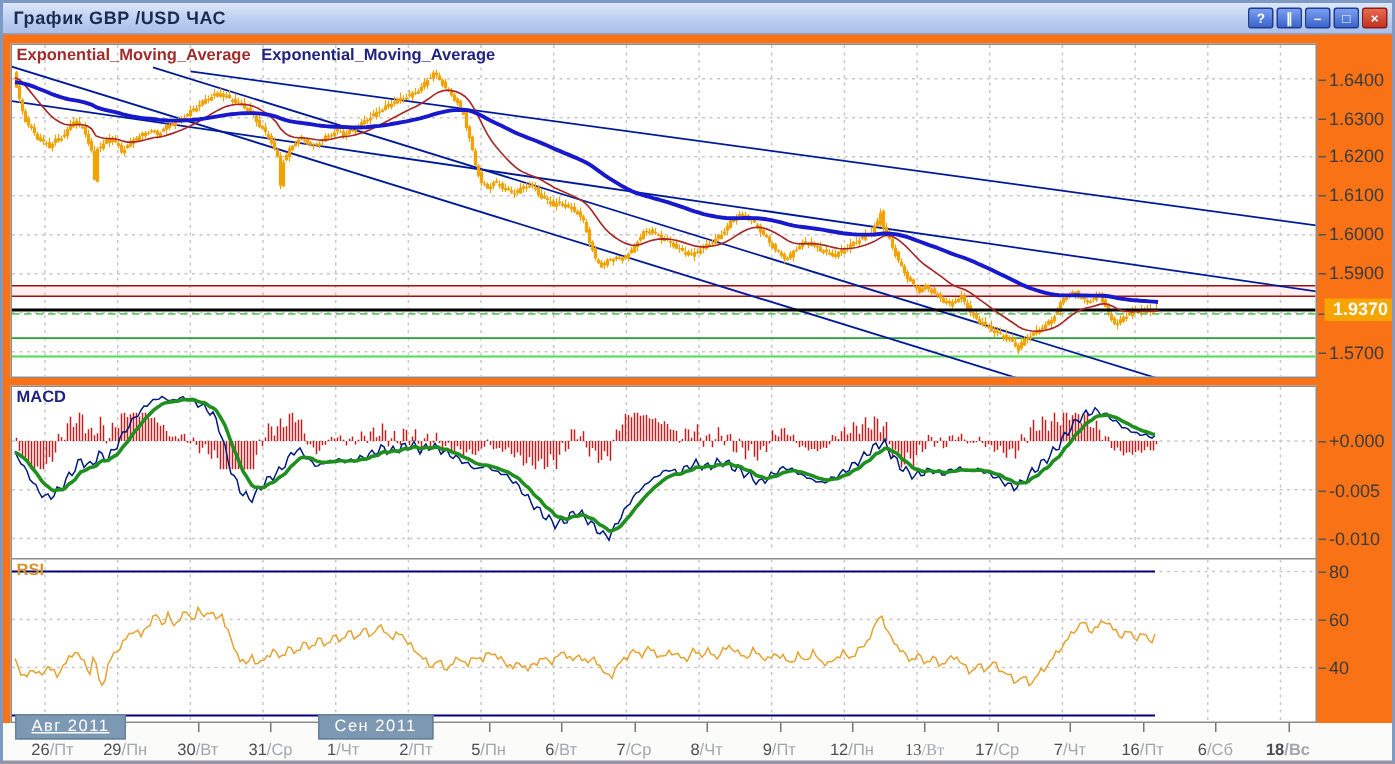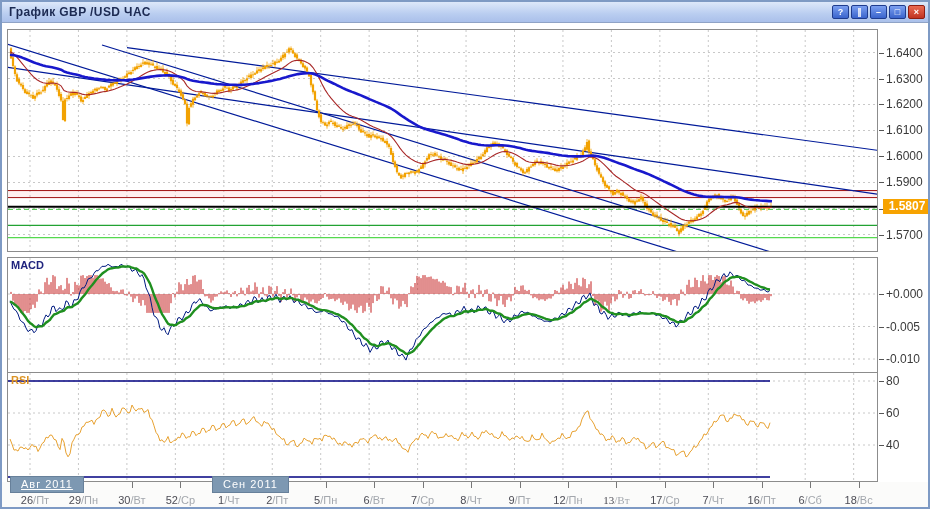--- a/index.html
+++ b/index.html
@@ -1,17 +1,17 @@
 <!DOCTYPE html>
 <html><head>
 <meta charset="utf-8">
 <style>
   html,body{margin:0;padding:0;background:#9aa4b4;}
   *{box-sizing:border-box;}
-  #window{position:relative;width:930px;height:509px;background:#ffffff;
+  #window{position:relative;width:930px;height:509px;background:#f97316;
     border:2px solid #7e9ac4;font-family:"Liberation Sans",sans-serif;overflow:hidden;}
   
   #titlebar{position:absolute;left:0;top:0;width:100%;height:21px;
     background:linear-gradient(#dde8fa,#b9cdf0 60%,#aac0ea);
     border-bottom:1px solid #8fa3c6;display:flex;align-items:center;}
   #title{font-size:12px;font-weight:bold;color:#1c2a52;padding-left:7px;letter-spacing:.4px;}
   #winbtns{position:absolute;right:3px;top:3px;display:flex;gap:2px;}
   .wbtn{width:17px;height:14px;border:1px solid #1f3c8e;border-radius:2px;
     background:linear-gradient(#7b9ff0,#3a64cc);color:#fff;font-size:9px;font-weight:bold;
     display:flex;align-items:center;justify-content:center;line-height:1;padding:0;cursor:default;}
@@ -50,20 +50,23 @@
     <div id="winbtns">
         <button class="wbtn">?</button>
         <button class="wbtn">∥</button>
         <button class="wbtn">–</button>
         <button class="wbtn">□</button>
         <button class="wbtn close">×</button>
       </div>
   </div>
 
   <div class="panel" id="main-panel">
+    <div class="emalabels">
+      <span class="ema1">Exponential_Moving_Average</span><span class="ema2">Exponential_Moving_Average</span>
+    </div>
   <svg viewBox="6 28 869 221" width="869" height="221">
         <line x1="28" y1="28" x2="28" y2="249" stroke="#c8c8c8" stroke-width="1" stroke-dasharray="2,3"></line>
         <line x1="76.45" y1="28" x2="76.45" y2="249" stroke="#c8c8c8" stroke-width="1" stroke-dasharray="2,3"></line>
         <line x1="124.9" y1="28" x2="124.9" y2="249" stroke="#c8c8c8" stroke-width="1" stroke-dasharray="2,3"></line>
         <line x1="173.35000000000002" y1="28" x2="173.35000000000002" y2="249" stroke="#c8c8c8" stroke-width="1" stroke-dasharray="2,3"></line>
         <line x1="221.8" y1="28" x2="221.8" y2="249" stroke="#c8c8c8" stroke-width="1" stroke-dasharray="2,3"></line>
         <line x1="270.25" y1="28" x2="270.25" y2="249" stroke="#c8c8c8" stroke-width="1" stroke-dasharray="2,3"></line>
         <line x1="318.70000000000005" y1="28" x2="318.70000000000005" y2="249" stroke="#c8c8c8" stroke-width="1" stroke-dasharray="2,3"></line>
         <line x1="367.15000000000003" y1="28" x2="367.15000000000003" y2="249" stroke="#c8c8c8" stroke-width="1" stroke-dasharray="2,3"></line>
         <line x1="415.6" y1="28" x2="415.6" y2="249" stroke="#c8c8c8" stroke-width="1" stroke-dasharray="2,3"></line>
@@ -155,31 +158,31 @@
         <line x1="851.6500000000001" y1="371" x2="851.6500000000001" y2="478" stroke="#c8c8c8" stroke-width="1" stroke-dasharray="2,3"></line>
         <line x1="6" y1="379" x2="875" y2="379" stroke="#c8c8c8" stroke-width="1" stroke-dasharray="2,3"></line>
         <line x1="6" y1="411" x2="875" y2="411" stroke="#c8c8c8" stroke-width="1" stroke-dasharray="2,3"></line>
         <line x1="6" y1="443" x2="875" y2="443" stroke="#c8c8c8" stroke-width="1" stroke-dasharray="2,3"></line>
         <line x1="6" y1="379" x2="768" y2="379" stroke="#000080" stroke-width="1.4"></line>
         <line x1="6" y1="475" x2="768" y2="475" stroke="#000080" stroke-width="1.4"></line>
         <path d="M8 437.0 L10 442.1 L12 448.1 L14 447.7 L16 449.1 L18 445.2 L20 445.2 L22 446.8 L24 445.7 L26 448.0 L28 445.4 L30 442.3 L32 444.8 L34 444.2 L36 449.5 L38 446.1 L40 441.6 L42 440.1 L44 435.2 L46 436.0 L48 433.0 L50 433.3 L52 437.3 L54 438.0 L56 444.3 L58 447.6 L60 436.4 L62 440.1 L64 450.9 L66 454.8 L68 451.8 L70 440.8 L72 437.2 L74 432.8 L76 432.7 L78 430.9 L80 425.0 L82 424.1 L84 420.3 L86 420.3 L88 419.3 L90 418.2 L92 422.4 L94 417.8 L96 416.3 L98 415.0 L100 408.7 L102 407.9 L104 410.1 L106 414.5 L108 413.2 L110 406.2 L112 411.7 L114 415.1 L116 412.7 L118 411.7 L120 406.2 L122 406.0 L124 408.1 L126 411.0 L128 410.2 L130 403.0 L132 406.6 L134 409.1 L136 406.8 L138 407.0 L140 406.3 L142 410.4 L144 409.4 L146 407.5 L148 415.8 L150 417.6 L152 423.8 L154 430.4 L156 433.0 L158 439.0 L160 437.7 L162 440.4 L164 438.6 L166 434.5 L168 440.5 L170 440.3 L172 438.3 L174 438.2 L176 435.1 L178 435.9 L180 430.9 L182 432.3 L184 436.4 L186 434.8 L188 434.8 L190 429.4 L192 429.8 L194 433.7 L196 431.6 L198 431.5 L200 426.4 L202 426.4 L204 430.6 L206 428.5 L208 428.1 L210 423.4 L212 423.7 L214 428.7 L216 426.9 L218 426.3 L220 422.0 L222 421.3 L224 425.9 L226 423.9 L228 422.9 L230 419.0 L232 418.6 L234 424.0 L236 422.4 L238 421.1 L240 417.6 L242 416.9 L244 422.4 L246 421.0 L248 419.2 L250 416.2 L252 414.6 L254 419.5 L256 420.2 L258 422.5 L260 424.3 L262 419.3 L264 421.0 L266 421.0 L268 424.2 L270 427.7 L272 426.4 L274 431.8 L276 433.4 L278 434.9 L280 437.4 L282 436.6 L284 442.5 L286 442.9 L288 440.1 L290 439.0 L292 438.3 L294 444.0 L296 444.7 L298 441.5 L300 440.7 L302 436.1 L304 437.7 L306 438.9 L308 439.1 L310 442.3 L312 436.6 L314 436.6 L316 437.2 L318 436.4 L320 439.1 L322 433.5 L324 433.2 L326 434.5 L328 434.1 L330 437.4 L332 435.9 L334 439.1 L336 442.4 L338 441.0 L340 443.7 L342 439.9 L344 440.2 L346 442.8 L348 441.9 L350 445.2 L352 441.1 L354 440.3 L356 441.4 L358 437.1 L360 437.1 L362 436.5 L364 438.5 L366 441.2 L368 436.2 L370 435.3 L372 433.2 L374 432.9 L376 436.8 L378 435.6 L380 438.3 L382 436.0 L384 434.7 L386 438.5 L388 437.3 L390 439.7 L392 437.8 L394 436.1 L396 441.0 L398 441.8 L400 445.9 L402 447.0 L404 447.6 L406 450.3 L408 444.2 L410 440.9 L412 439.2 L414 436.3 L416 438.1 L418 433.5 L420 431.0 L422 433.0 L424 433.0 L426 436.4 L428 432.0 L430 429.2 L432 431.5 L434 431.4 L436 436.3 L438 435.4 L440 435.4 L442 434.9 L444 431.5 L446 434.6 L448 434.0 L450 433.6 L452 436.6 L454 436.3 L456 438.9 L458 434.9 L460 430.2 L462 433.5 L464 433.2 L466 436.2 L468 433.8 L470 430.0 L472 434.2 L474 434.6 L476 437.3 L478 434.6 L480 429.8 L482 431.0 L484 428.3 L486 431.0 L488 432.6 L490 431.3 L492 435.1 L494 435.2 L496 436.9 L498 435.0 L500 429.6 L502 433.5 L504 433.8 L506 436.7 L508 438.3 L510 435.9 L512 436.6 L514 434.0 L516 434.8 L518 436.9 L520 434.3 L522 438.1 L524 439.0 L526 439.4 L528 438.6 L530 432.7 L532 436.4 L534 437.7 L536 437.6 L538 437.0 L540 431.1 L542 435.3 L544 437.6 L546 439.1 L548 441.9 L550 439.2 L552 439.2 L554 438.1 L556 436.0 L558 436.5 L560 431.3 L562 434.3 L564 436.8 L566 435.6 L568 435.5 L570 429.8 L572 429.3 L574 429.0 L576 425.2 L578 423.9 L580 417.1 L582 413.1 L584 410.0 L586 408.8 L588 416.5 L590 418.9 L592 422.1 L594 427.1 L596 428.0 L598 432.4 L600 431.9 L602 434.1 L604 438.8 L606 437.2 L608 437.7 L610 433.7 L612 435.5 L614 440.5 L616 438.9 L618 439.1 L620 435.5 L622 436.9 L624 442.2 L626 440.5 L628 440.5 L630 437.3 L632 435.2 L634 437.5 L636 436.1 L638 439.7 L640 440.7 L642 441.4 L644 447.2 L646 445.2 L648 443.9 L650 440.9 L652 440.7 L654 445.9 L656 443.7 L658 442.1 L660 439.5 L662 439.6 L664 445.6 L666 445.5 L668 446.7 L670 447.7 L672 447.6 L674 453.5 L676 452.4 L678 450.6 L680 449.4 L682 449.1 L684 455.0 L686 453.5 L688 450.0 L690 447.9 L692 443.7 L694 445.6 L696 442.5 L698 438.6 L700 436.9 L702 431.9 L704 433.0 L706 429.9 L708 425.6 L710 424.1 L712 419.2 L714 420.1 L716 417.7 L718 413.6 L720 413.0 L722 413.2 L724 418.9 L726 419.8 L728 416.0 L730 416.2 L732 412.0 L734 413.0 L736 413.9 L738 413.6 L740 417.8 L742 417.6 L744 422.1 L746 423.4 L748 418.9 L750 419.3 L752 419.4 L754 423.5 L756 425.1 L758 420.5 L760 420.8 L762 421.2 L764 424.9 L766 426.5 L768 420.7 " stroke="#e8a232" stroke-width="1" fill="none"></path>
       </svg>
     </div>
 
-  <div id="price-badge" style="top: 197px;">1.5807</div>
+  <div id="price-badge" style="top: 197px;">1.9370</div>
 
   <div id="xaxis">
       <div class="xtick" style="left: 33px;"></div>
       <div class="datelabel" style="left: 33px;"><span class="dnum">26</span><span class="dwk">/Пт</span></div>
       <div class="xtick" style="left: 81.45px;"></div>
       <div class="datelabel" style="left: 81.45px;"><span class="dnum">29</span><span class="dwk">/Пн</span></div>
       <div class="xtick" style="left: 129.9px;"></div>
       <div class="datelabel" style="left: 129.9px;"><span class="dnum">30</span><span class="dwk">/Вт</span></div>
       <div class="xtick" style="left: 178.35px;"></div>
-      <div class="datelabel" style="left: 178.35px;"><span class="dnum">52</span><span class="dwk">/Ср</span></div>
+      <div class="datelabel" style="left: 178.35px;"><span class="dnum">31</span><span class="dwk">/Ср</span></div>
       <div class="xtick" style="left: 226.8px;"></div>
       <div class="datelabel" style="left: 226.8px;"><span class="dnum">1</span><span class="dwk">/Чт</span></div>
       <div class="xtick" style="left: 275.25px;"></div>
       <div class="datelabel" style="left: 275.25px;"><span class="dnum">2</span><span class="dwk">/Пт</span></div>
       <div class="xtick" style="left: 323.7px;"></div>
       <div class="datelabel" style="left: 323.7px;"><span class="dnum">5</span><span class="dwk">/Пн</span></div>
       <div class="xtick" style="left: 372.15px;"></div>
       <div class="datelabel" style="left: 372.15px;"><span class="dnum">6</span><span class="dwk">/Вт</span></div>
       <div class="xtick" style="left: 420.6px;"></div>
       <div class="datelabel" style="left: 420.6px;"><span class="dnum">7</span><span class="dwk">/Ср</span></div>
@@ -193,21 +196,21 @@
       <div class="datelabel" style="left: 614.4px; font-family: Liberation Serif, serif;"><span class="dnum">13</span><span class="dwk">/Вт</span></div>
       <div class="xtick" style="left: 662.85px;"></div>
       <div class="datelabel" style="left: 662.85px;"><span class="dnum">17</span><span class="dwk">/Ср</span></div>
       <div class="xtick" style="left: 711.3px;"></div>
       <div class="datelabel" style="left: 711.3px;"><span class="dnum">7</span><span class="dwk">/Чт</span></div>
       <div class="xtick" style="left: 759.75px;"></div>
       <div class="datelabel" style="left: 759.75px;"><span class="dnum">16</span><span class="dwk">/Пт</span></div>
       <div class="xtick" style="left: 808.2px;"></div>
       <div class="datelabel" style="left: 808.2px;"><span class="dnum">6</span><span class="dwk">/Сб</span></div>
       <div class="xtick" style="left: 856.65px;"></div>
-      <div class="datelabel" style="left: 856.65px;"><span class="dnum">18</span><span class="dwk">/Вс</span></div>
+      <div class="datelabel" style="left: 856.65px; font-weight: bold;"><span class="dnum">18</span><span class="dwk">/Вс</span></div>
       <div class="monthbadge" style="left: 8px; text-decoration: underline;">Авг 2011</div>
       <div class="monthbadge" style="left: 210px;">Сен 2011</div>
     </div>
 <div class="yaxis-label" style="top: 45px;">1.6400</div>
     <div class="ytick" style="top: 51px;"></div>
     <div class="yaxis-label" style="top: 71px;">1.6300</div>
     <div class="ytick" style="top: 77px;"></div>
     <div class="yaxis-label" style="top: 96px;">1.6200</div>
     <div class="ytick" style="top: 102px;"></div>
     <div class="yaxis-label" style="top: 122px;">1.6100</div>

